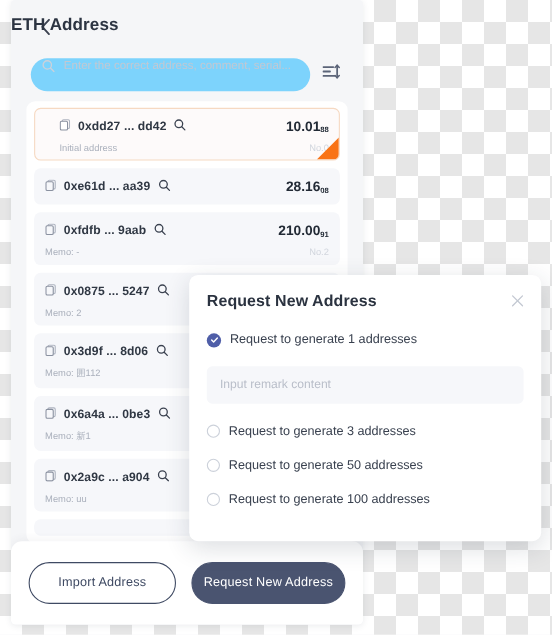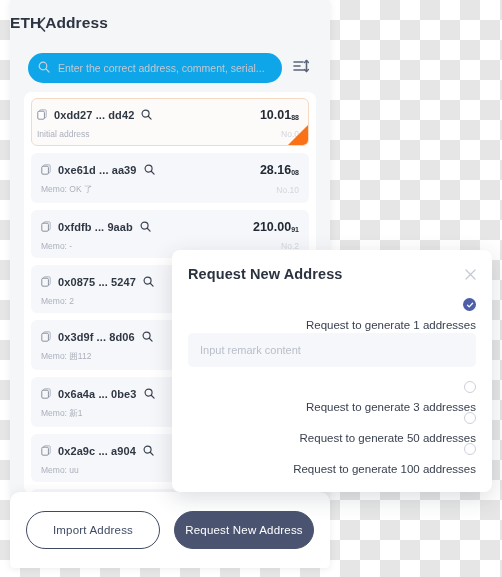--- a/index.html
+++ b/index.html
@@ -68,24 +68,24 @@
   .search-row {
     display: flex;
     align-items: center;
     gap: 8px;
     padding: 0 18px;
     height: 40px;
   }
   .search-box {
     flex: 1;
     height: 30px;
-    background: #0ea5e9;
+    background: #7dd3fc;
     border-radius: 15px;
     display: flex;
-    align-items: center;
+    align-items: flex-start;
     padding: 0 10px;
     box-sizing: border-box;
   }
   .search-box .mag { flex: 0 0 auto; margin-right: 6px; }
   .search-input {
     border: 0;
     outline: 0;
     background: transparent;
     font-family: "Liberation Sans", sans-serif;
     font-size: 10.5px;
@@ -114,21 +114,21 @@
     position: relative;
     background: #f6f7fa;
     border-radius: 6px;
     padding: 8px 10px 7px 10px;
     margin-bottom: 7px;
     overflow: hidden;
   }
   .addr-card.highlight {
     background: #fdfafa;
     border: 1px solid #f6d9c2;
-    padding: 7px 9px 6px 5px;
+    padding: 7px 9px 6px 22px;
   }
   .card-top {
     display: flex;
     align-items: center;
   }
   .copy-icon { flex: 0 0 auto; margin-right: 7px; }
   .addr-text {
     font-size: 11px;
     font-weight: bold;
     color: #2f3743;
@@ -242,26 +242,25 @@
     top: 17px;
     width: 16px; height: 16px;
     display: flex; align-items: center; justify-content: center;
     cursor: pointer;
   }
   .modal-body {
     padding: 4px 16px 18px 16px;
   }
   .opt-row {
     display: flex;
-    align-items: flex-end;
+    align-items: center;
     gap: 8px;
     height: 22px;
     margin-bottom: 9px;
     cursor: pointer;
-    flex-direction: column;
   }
   .radio-off {
     width: 12px; height: 12px;
     border: 1px solid #ccd1da;
     border-radius: 50%;
     box-sizing: border-box;
     flex: 0 0 auto;
   }
   .radio-on {
     width: 13px; height: 13px;
@@ -368,24 +367,20 @@
           </span>
           <span class="addr-text">0xe61d ... aa39</span>
           <span class="zoom-icon">
             <svg width="11" height="11" viewBox="0 0 12 12">
               <circle cx="5" cy="5" r="3.8" fill="none" stroke="#3b4250" stroke-width="1.3"></circle>
               <line x1="7.9" y1="7.9" x2="11" y2="11" stroke="#3b4250" stroke-width="1.3" stroke-linecap="round"></line>
             </svg>
           </span>
           <span class="amount"><span>28.16</span><span class="sub">08</span></span>
         </div>
-        <div class="card-bottom">
-          <span class="memo">Memo: OK 了</span>
-          <span class="serial">No.10</span>
-        </div>
       </div>
 
       <div class="addr-card">
         <div class="card-top">
           <span class="copy-icon">
             <svg width="10" height="11" viewBox="0 0 10 11">
               <rect x="2.6" y="0.8" width="6.6" height="8" rx="1.2" fill="none" stroke="#aeb4c0" stroke-width="1"></rect>
               <rect x="0.8" y="2.2" width="6.6" height="8" rx="1.2" fill="#f6f7fa" stroke="#8a91a0" stroke-width="1"></rect>
             </svg>
           </span>

